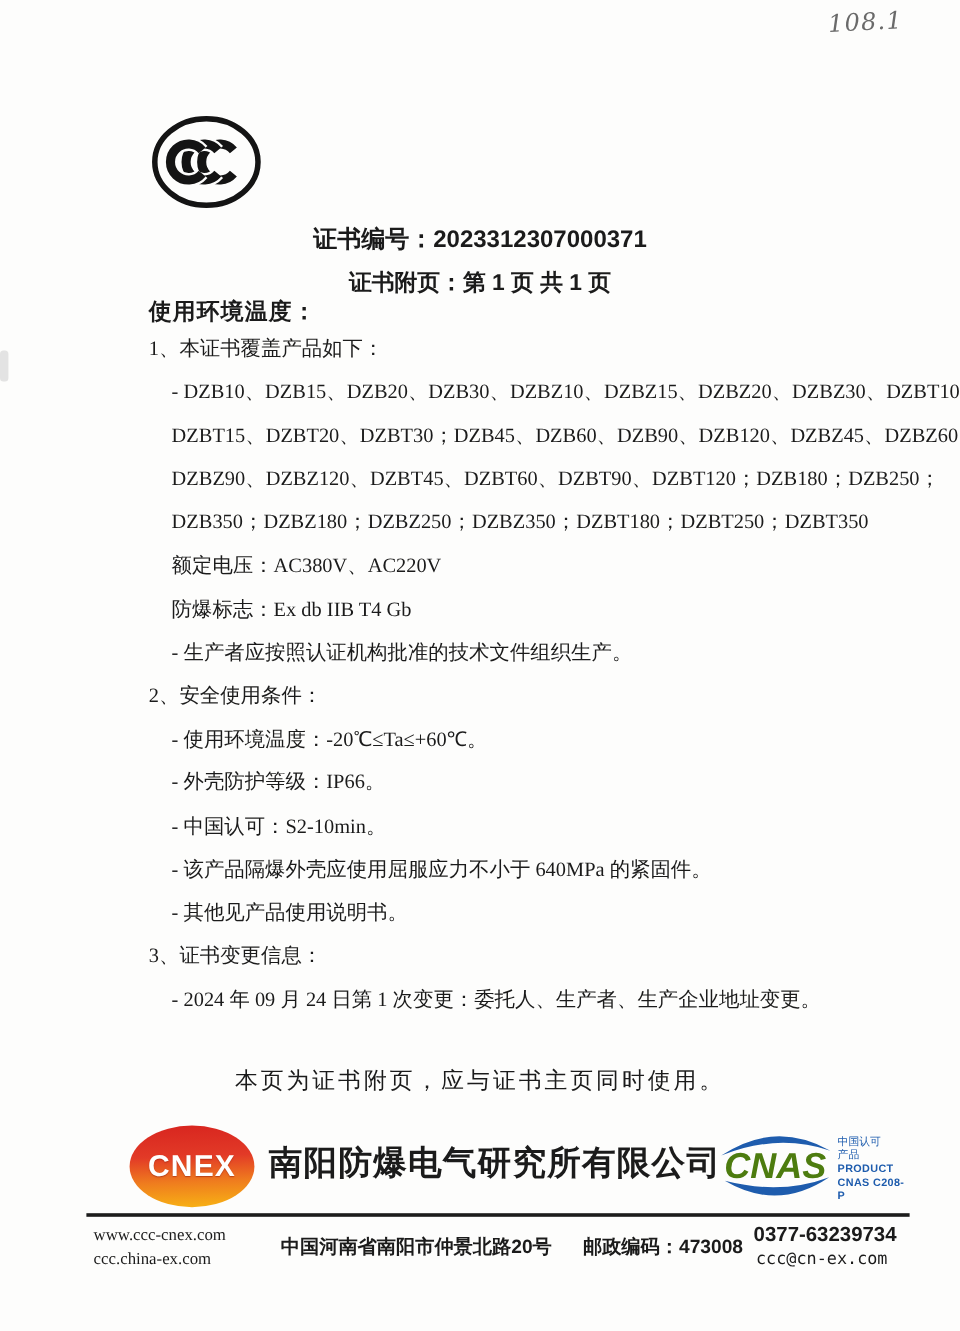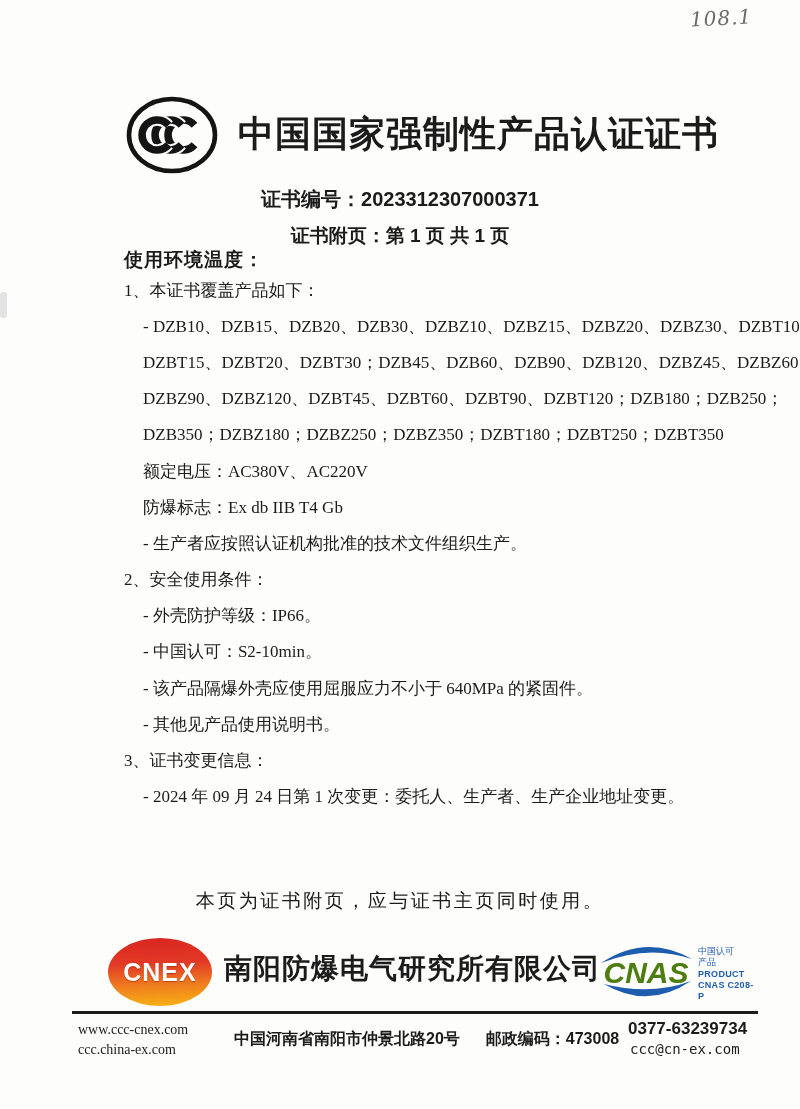--- a/index.html
+++ b/index.html
@@ -130,21 +130,20 @@
 
     <path d="M 68.5 30.3 A 15 15 0 1 0 68.5 49.7" fill="none" stroke="#141414" stroke-width="7.6"></path>
 
     <path d="M 55.5 30.3 A 15 15 0 1 0 55.5 49.7" fill="none" stroke="#fdfdfc" stroke-width="11.5"></path>
     <path d="M 55.5 30.3 A 15 15 0 1 0 55.5 49.7" fill="none" stroke="#141414" stroke-width="7.6"></path>
 
     <path d="M 42.5 30.3 A 15 15 0 1 0 42.5 49.7" fill="none" stroke="#fdfdfc" stroke-width="11.5"></path>
     <path d="M 42.5 30.3 A 15 15 0 1 0 42.5 49.7" fill="none" stroke="#141414" stroke-width="7.6"></path>
   </svg>
 
-  <div class="title">中国国家强制性产品认证证书</div>
 
   <div class="cert-row cert-num">
     <span>证书编号：</span><span class="val">2023312307000371</span>
   </div>
 
   <div class="cert-row cert-pages">
     <span>证书附页：</span><span>第 1 页  共 1 页</span>
   </div>
 
   <div class="heading">使用环境温度：</div>
@@ -152,20 +151,21 @@
   <div class="content">
     <div class="bline">1、本证书覆盖产品如下：</div>
     <div class="bline sub">- DZB10、DZB15、DZB20、DZB30、DZBZ10、DZBZ15、DZBZ20、DZBZ30、DZBT10、</div>
     <div class="bline sub">DZBT15、DZBT20、DZBT30；DZB45、DZB60、DZB90、DZB120、DZBZ45、DZBZ60、</div>
     <div class="bline sub">DZBZ90、DZBZ120、DZBT45、DZBT60、DZBT90、DZBT120；DZB180；DZB250；</div>
     <div class="bline sub">DZB350；DZBZ180；DZBZ250；DZBZ350；DZBT180；DZBT250；DZBT350</div>
     <div class="bline sub">额定电压：AC380V、AC220V</div>
     <div class="bline sub">防爆标志：Ex db IIB T4 Gb</div>
     <div class="bline sub">- 生产者应按照认证机构批准的技术文件组织生产。</div>
     <div class="bline">2、安全使用条件：</div>
+    <div class="bline sub">- 使用环境温度：-20℃≤Ta≤+60℃。</div>
     <div class="bline sub">- 外壳防护等级：IP66。</div>
     <div class="bline sub">- 中国认可：S2-10min。</div>
     <div class="bline sub">- 该产品隔爆外壳应使用屈服应力不小于 640MPa 的紧固件。</div>
     <div class="bline sub">- 其他见产品使用说明书。</div>
     <div class="bline">3、证书变更信息：</div>
     <div class="bline sub">- 2024 年 09 月 24 日第 1 次变更：委托人、生产者、生产企业地址变更。</div>
   </div>
 
   <div class="note">本页为证书附页，应与证书主页同时使用。</div>
 

